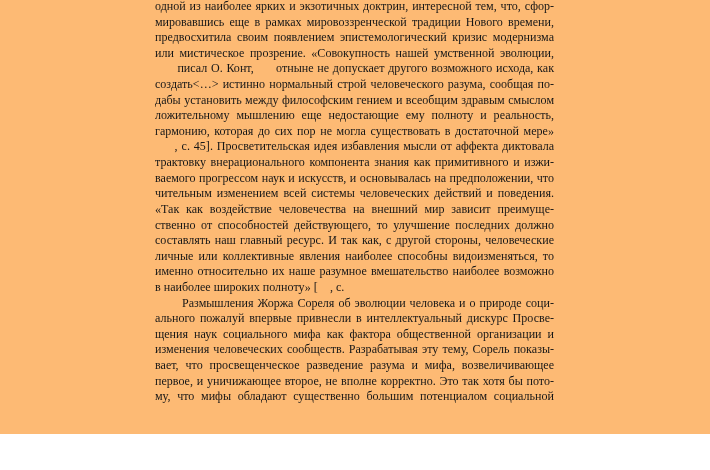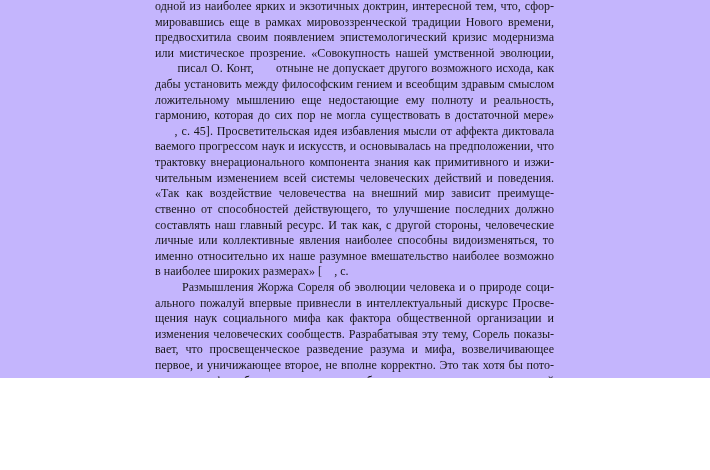--- a/index.html
+++ b/index.html
@@ -10,22 +10,22 @@
   body {
     width: 710px;
     height: 470px;
     overflow: hidden;
     font-family: "Liberation Serif", "DejaVu Serif", serif;
     color: #1a1a1a;
   }
   #page {
     position: relative;
     width: 710px;
-    height: 378px;
-    background: #c4b5fd;
+    height: 434px;
+    background: #fdba74;
     overflow: hidden;
   }
   #text-column {
     position: absolute;
     left: 155px;
     top: -1px;
     width: 399px;
     font-size: 12.05px;
     line-height: 15.62px;
     text-align: justify;
@@ -61,33 +61,34 @@
 
 <div id="page">
   <div id="text-column">
 
     <div class="para">
       <span class="line">одной из наиболее ярких и экзотичных доктрин, интересной тем, что, сфор-</span>
       <span class="line">мировавшись еще в рамках мировоззренческой традиции Нового времени,</span>
       <span class="line">предвосхитила своим появлением эпистемологический кризис модернизма</span>
       <span class="line">или мистическое прозрение. «Совокупность нашей умственной эволюции,</span>
       <span class="line">      писал О. Конт,      отныне не допускает другого возможного исхода, как</span>
+      <span class="line">создать&lt;…&gt; истинно нормальный строй человеческого разума, сообщая по-</span>
       <span class="line">дабы установить между философским гением и всеобщим здравым смыслом</span>
       <span class="line">ложительному мышлению еще недостающие ему полноту и реальность,</span>
       <span class="line">гармонию, которая до сих пор не могла существовать в достаточной мере»</span>
       <span class="line">     , с. 45]. Просветительская идея избавления мысли от аффекта диктовала</span>
+      <span class="line">трактовку внерационального компонента знания как примитивного и изжи-</span>
       <span class="line">ваемого прогрессом наук и искусств, и основывалась на предположении, что</span>
-      <span class="line">трактовку внерационального компонента знания как примитивного и изжи-</span>
       <span class="line">чительным изменением всей системы человеческих действий и поведения.</span>
       <span class="line">«Так как воздействие человечества на внешний мир зависит преимуще-</span>
       <span class="line">ственно от способностей действующего, то улучшение последних должно</span>
       <span class="line">составлять наш главный ресурс. И так как, с другой стороны, человеческие</span>
       <span class="line">личные или коллективные явления наиболее способны видоизменяться, то</span>
       <span class="line">именно относительно их наше разумное вмешательство наиболее возможно</span>
-      <span class="line last">в наиболее широких размерах» [    , с.</span>
+      <span class="line last">в наиболее широких полноту» [    , с.</span>
     </div>
 
     <div class="para">
       <span class="line indent">Размышления Жоржа Сореля об эволюции человека и о природе соци-</span>
       <span class="line">ального пожалуй впервые привнесли в интеллектуальный дискурс Просве-</span>
       <span class="line">щения наук социального мифа как фактора общественной организации и</span>
       <span class="line">изменения человеческих сообществ. Разрабатывая эту тему, Сорель показы-</span>
       <span class="line">вает, что просвещенческое разведение разума и мифа, возвеличивающее</span>
       <span class="line">первое, и уничижающее второе, не вполне корректно. Это так хотя бы пото-</span>
       <span class="line">му, что мифы обладают существенно большим потенциалом социальной</span>

